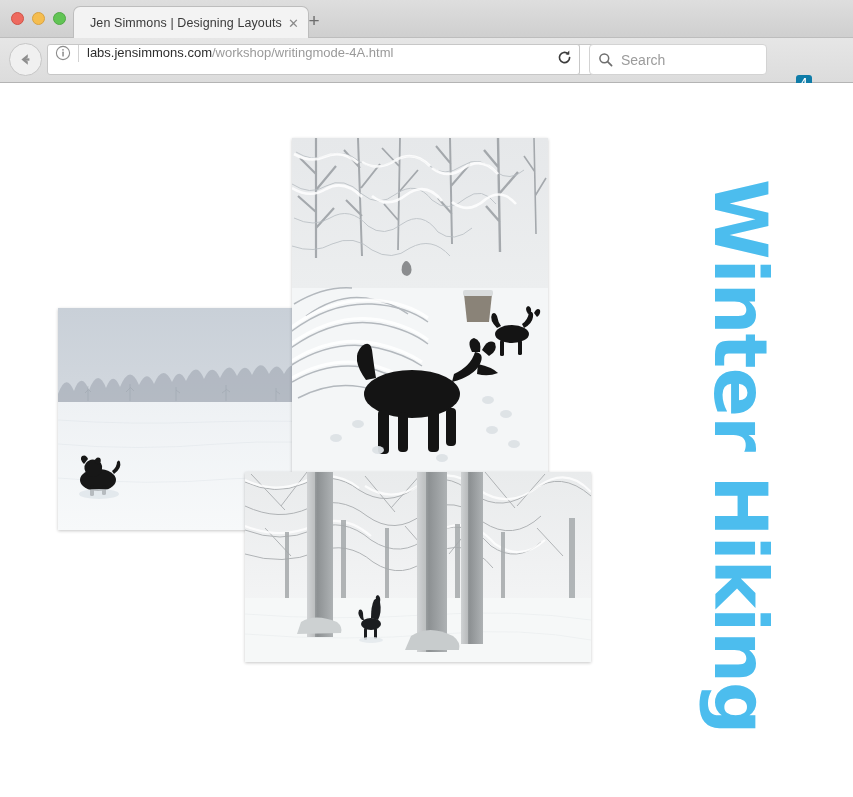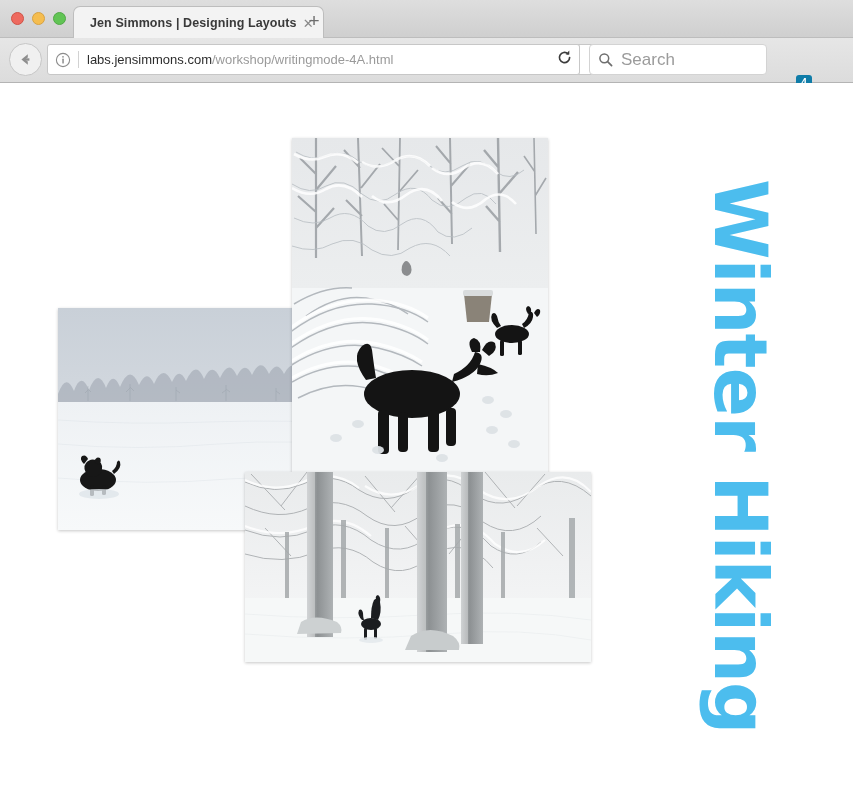--- a/index.html
+++ b/index.html
@@ -61,21 +61,21 @@
     background: #f3f3f3;
     border: 1px solid #bdbdbd;
     border-bottom: none;
     border-radius: 7px 7px 0 0;
     display: flex;
     align-items: center;
     font-size: 12.5px;
     color: #3a3a3a;
     white-space: nowrap;
   }
-  .tab-title { letter-spacing: 0.1px; font-weight: bold; }
+  .tab-title { letter-spacing: 0.1px; }
   .tab-close {
     position: absolute;
     right: 9px; top: 50%;
     transform: translateY(-50%);
     font-size: 13px;
     color: #8a8a8a;
     line-height: 1;
   }
 
   .newtab {
@@ -113,21 +113,20 @@
   .backbtn svg { display:block; }
 
   .urlbar {
     position: absolute;
     left: 47px; top: 6px;
     width: 569px; height: 31px;
     background: #ffffff;
     border: 1px solid #c7c7c7;
     border-radius: 3px 0 0 3px;
     display: flex;
-    align-items: center;
   }
   .info-icon {
     margin-left: 7px;
     width: 16px; height: 16px;
     flex: 0 0 auto;
   }
   .url-sep {
     width: 1px; height: 17px;
     background: #d2d2d2;
     margin: 0 8px 0 7px;
@@ -162,21 +161,21 @@
     width: 178px; height: 31px;
     background: #ffffff;
     border: 1px solid #d3d3d3;
     border-radius: 4px;
     display: flex;
     align-items: center;
   }
   .search-icon { margin-left: 8px; width: 15px; height: 15px; flex:0 0 auto; }
   .search-placeholder {
     margin-left: 8px;
-    font-size: 17px;
+    font-size: 14px;
     color: #9b9b9b;
   }
 
   .gridbtn {
     position: absolute;
     left: 778px; top: 44px;
     width: 26px; height: 26px;
   }
   .badge {
     position: absolute;

